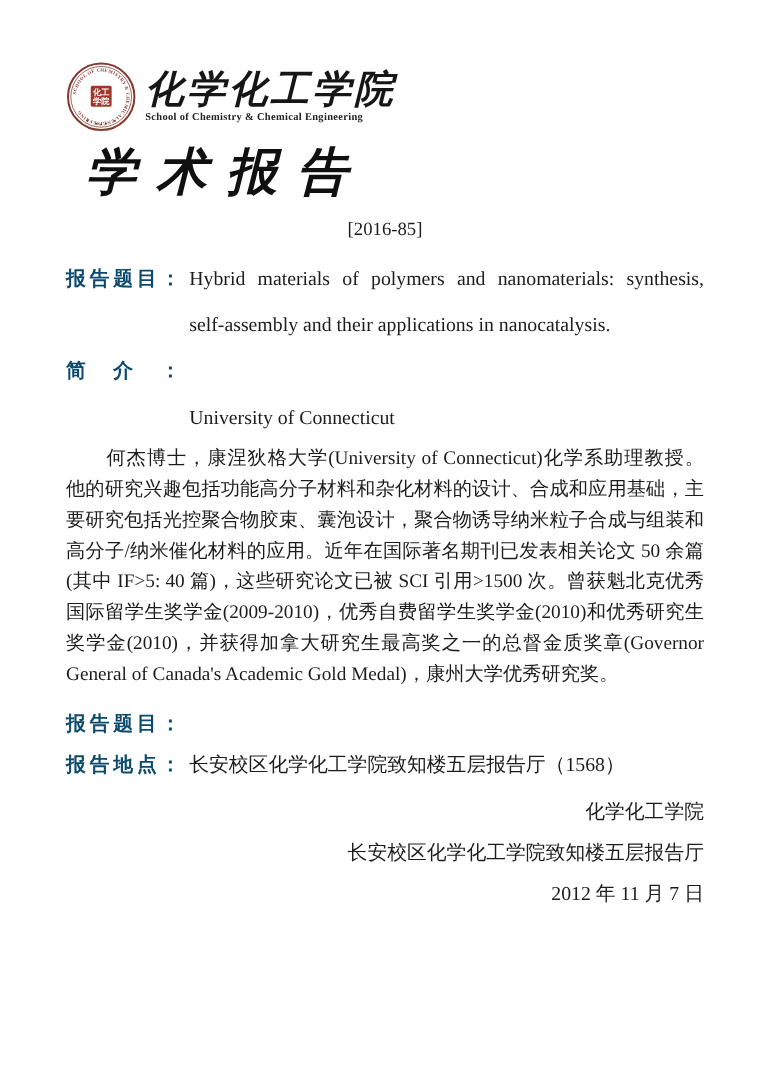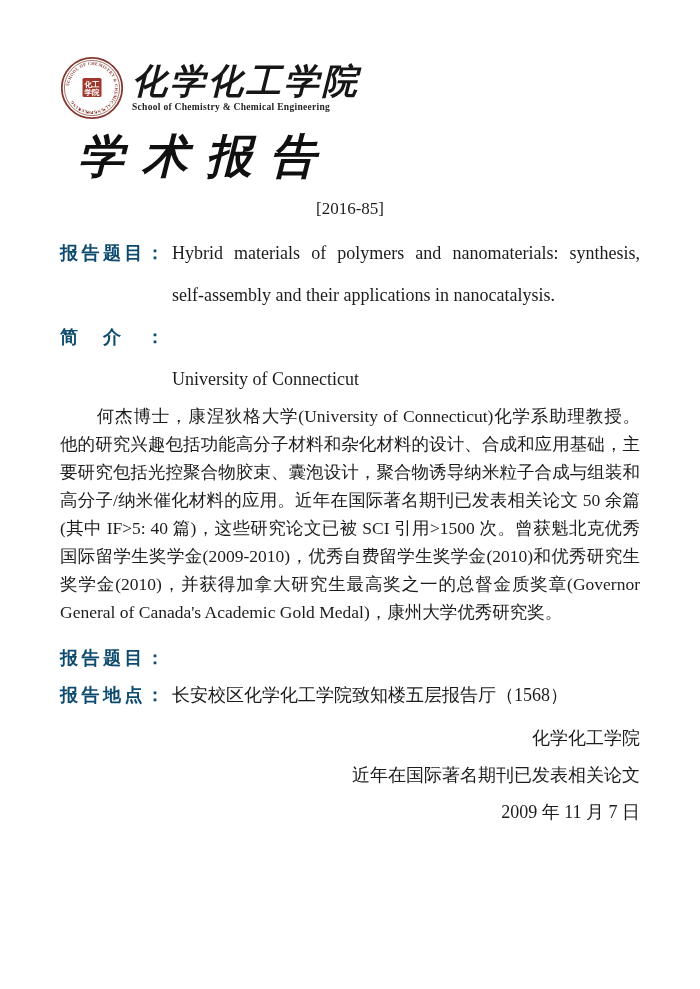--- a/index.html
+++ b/index.html
@@ -171,17 +171,17 @@
       <span class="label">报告题目：</span>
     </div>
     <div class="row">
       <span class="label">报告地点：</span>
       <span class="value">长安校区化学化工学院致知楼五层报告厅（1568）</span>
     </div>
   </div>
 
   <div class="signature">
     <div>化学化工学院</div>
-    <div>近年在国际著名期刊已发表相关论文</div>
-    <div>2009 年 11 月 7 日</div>
+    <div>长安校区化学化工学院致知楼五层报告厅</div>
+    <div>2012 年 11 月 7 日</div>
   </div>
 
 </div>
 
 </body></html>

